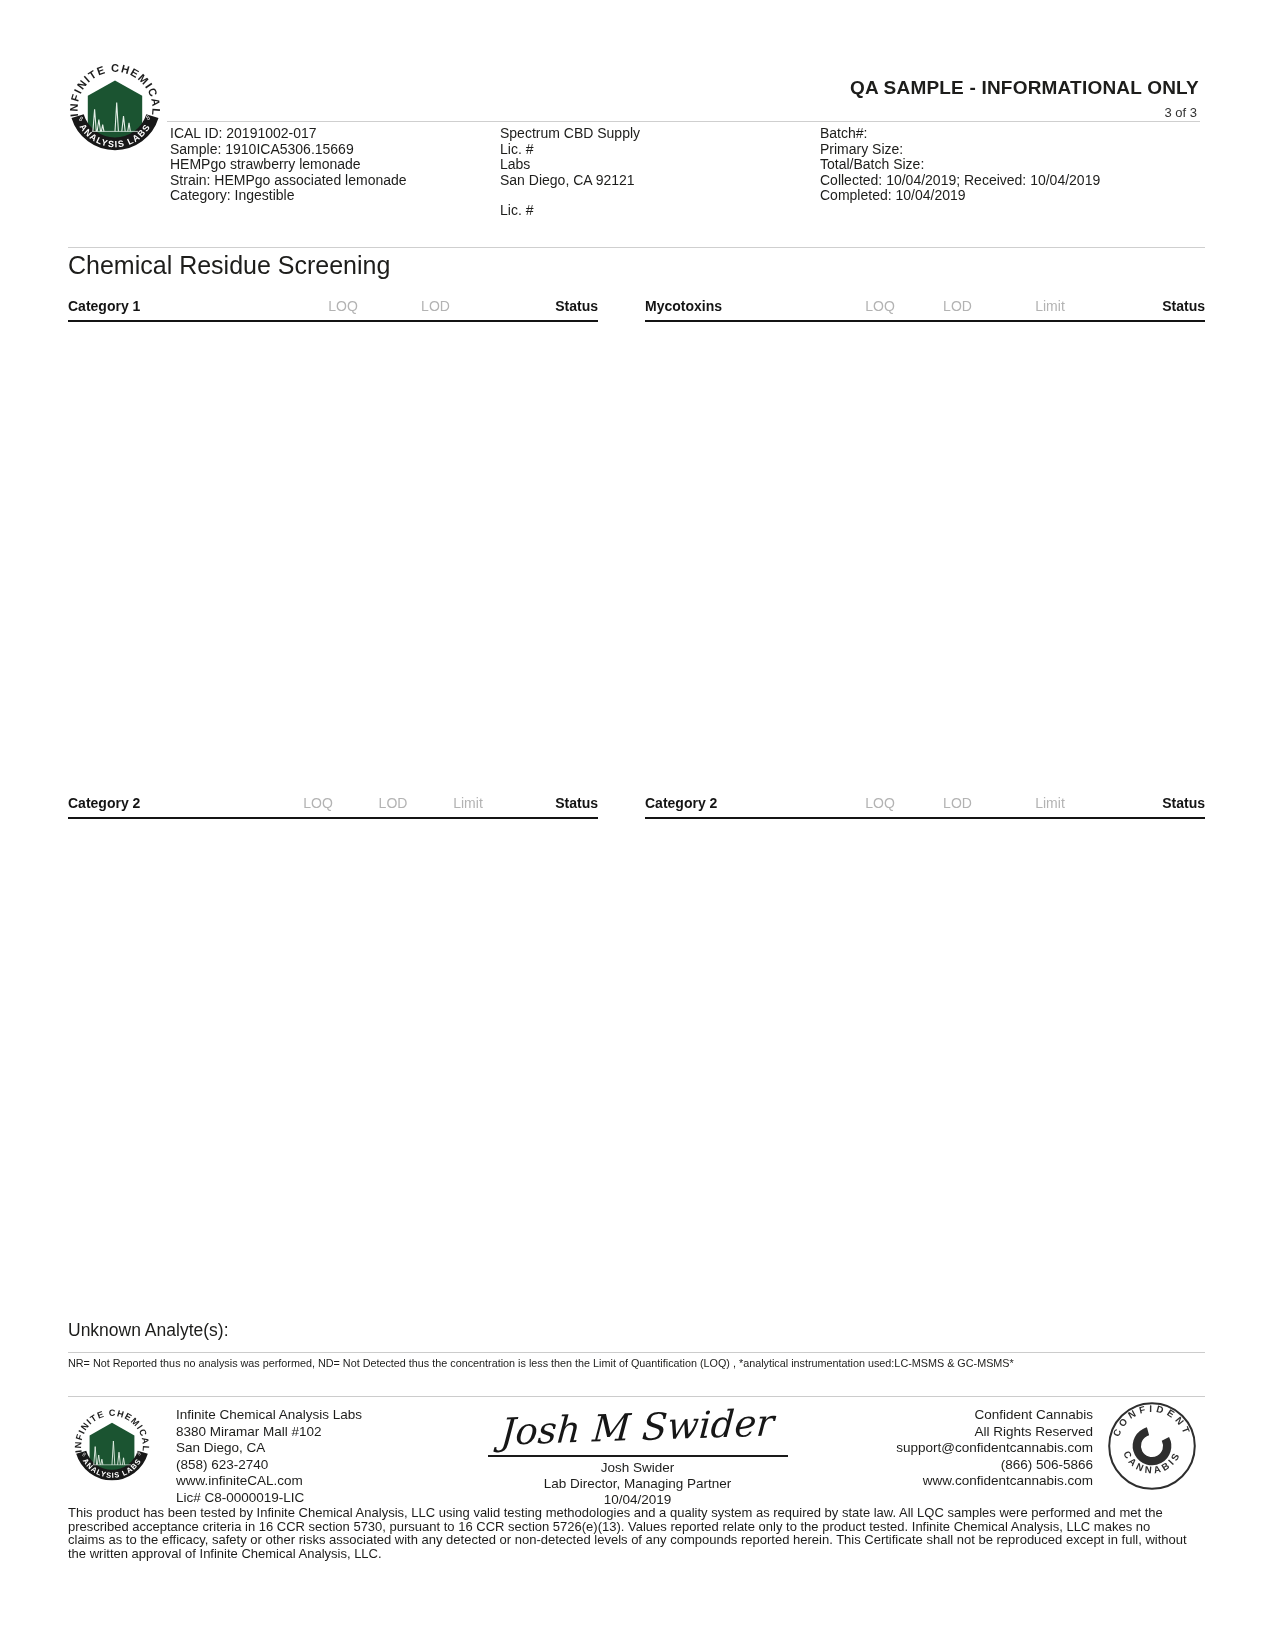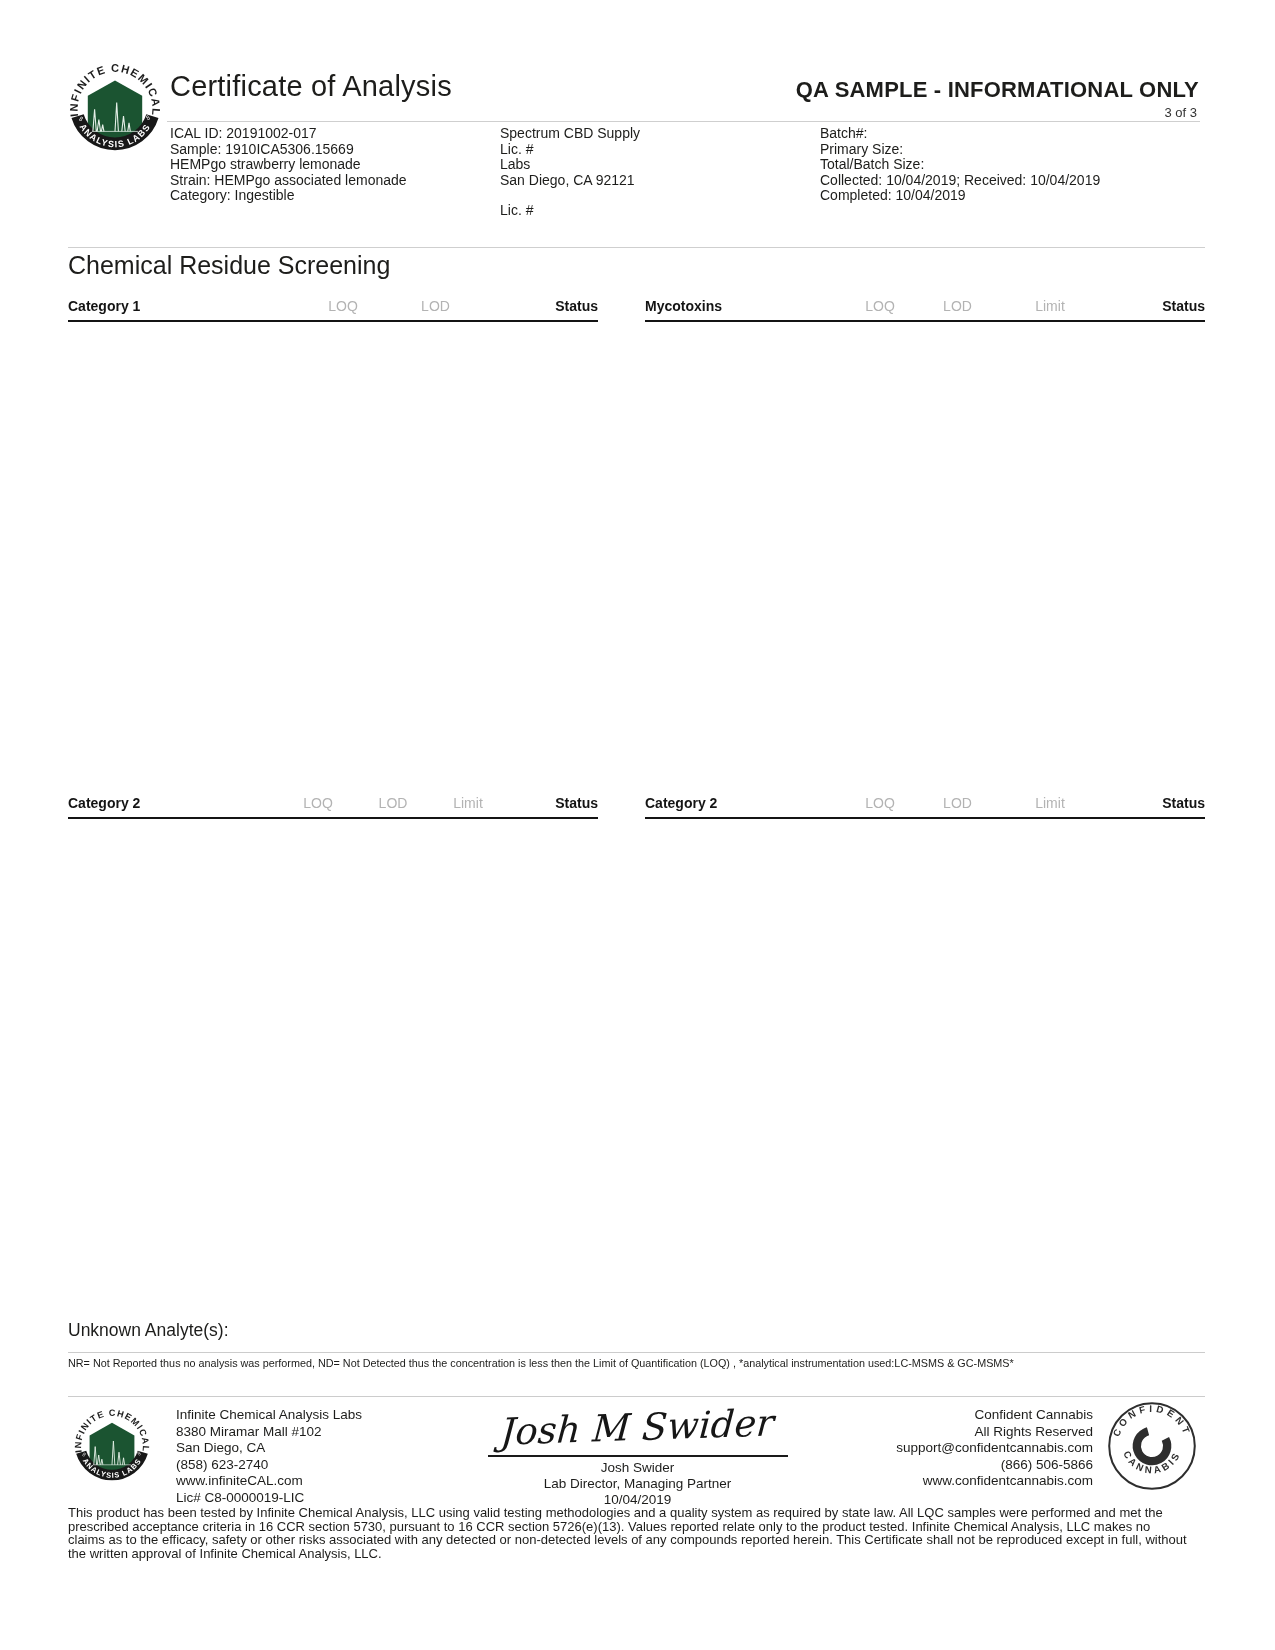--- a/index.html
+++ b/index.html
@@ -5,21 +5,21 @@
   * { margin:0; padding:0; box-sizing:border-box; }
   html,body { background:#ffffff; }
   .page {
     position:relative; width:1275px; height:1650px; background:#fff;
     font-family:"Liberation Sans", sans-serif; color:#1d1d1b; overflow:hidden;
   }
   .abs { position:absolute; }
 
   
   .coa-title { left:170px; top:70px; font-size:29px; letter-spacing:.2px; color:#1d1d1b; }
-  .qa-banner { right:76px; top:77px; font-size:22px; font-weight:700; letter-spacing:.2px; }
+  .qa-banner { right:76px; top:77px; font-size:19px; font-weight:700; letter-spacing:.2px; }
   .page-indicator { right:78px; top:105px; font-size:13px; color:#333; }
   .hdr-rule { left:167px; right:75px; top:121px; border-top:1px solid #cfcfcf; height:0; }
 
   .info-col { top:126px; font-size:14px; line-height:15.6px; color:#1d1d1b; }
   .info-col div { white-space:nowrap; }
   .col-sample { left:170px; }
   .col-client { left:500px; }
   .col-batch  { left:820px; }
   .lic2 { margin-top:15px; }
 
@@ -103,21 +103,20 @@
       <circle cx="50" cy="50" r="16.5" fill="none" stroke="#2e2e2e" stroke-width="9" stroke-dasharray="81 23" transform="rotate(-28 50 50)"></circle>
     </symbol>
   </defs>
 </svg>
 
 <div class="page">
 
   <svg class="abs logo-main">
       <use href="#ical-logo"></use>
     </svg>
-  <div class="abs coa-title">Certificate of Analysis</div>
   <div class="abs qa-banner">QA SAMPLE - INFORMATIONAL ONLY</div>
   <div class="abs page-indicator">3 of 3</div>
   <div class="abs hdr-rule"></div>
 
   <div class="abs info-col col-sample">
     <div>ICAL ID: 20191002-017</div>
     <div>Sample: 1910ICA5306.15669</div>
     <div>HEMPgo strawberry lemonade</div>
     <div>Strain: HEMPgo associated lemonade</div>
     <div>Category: Ingestible</div>

